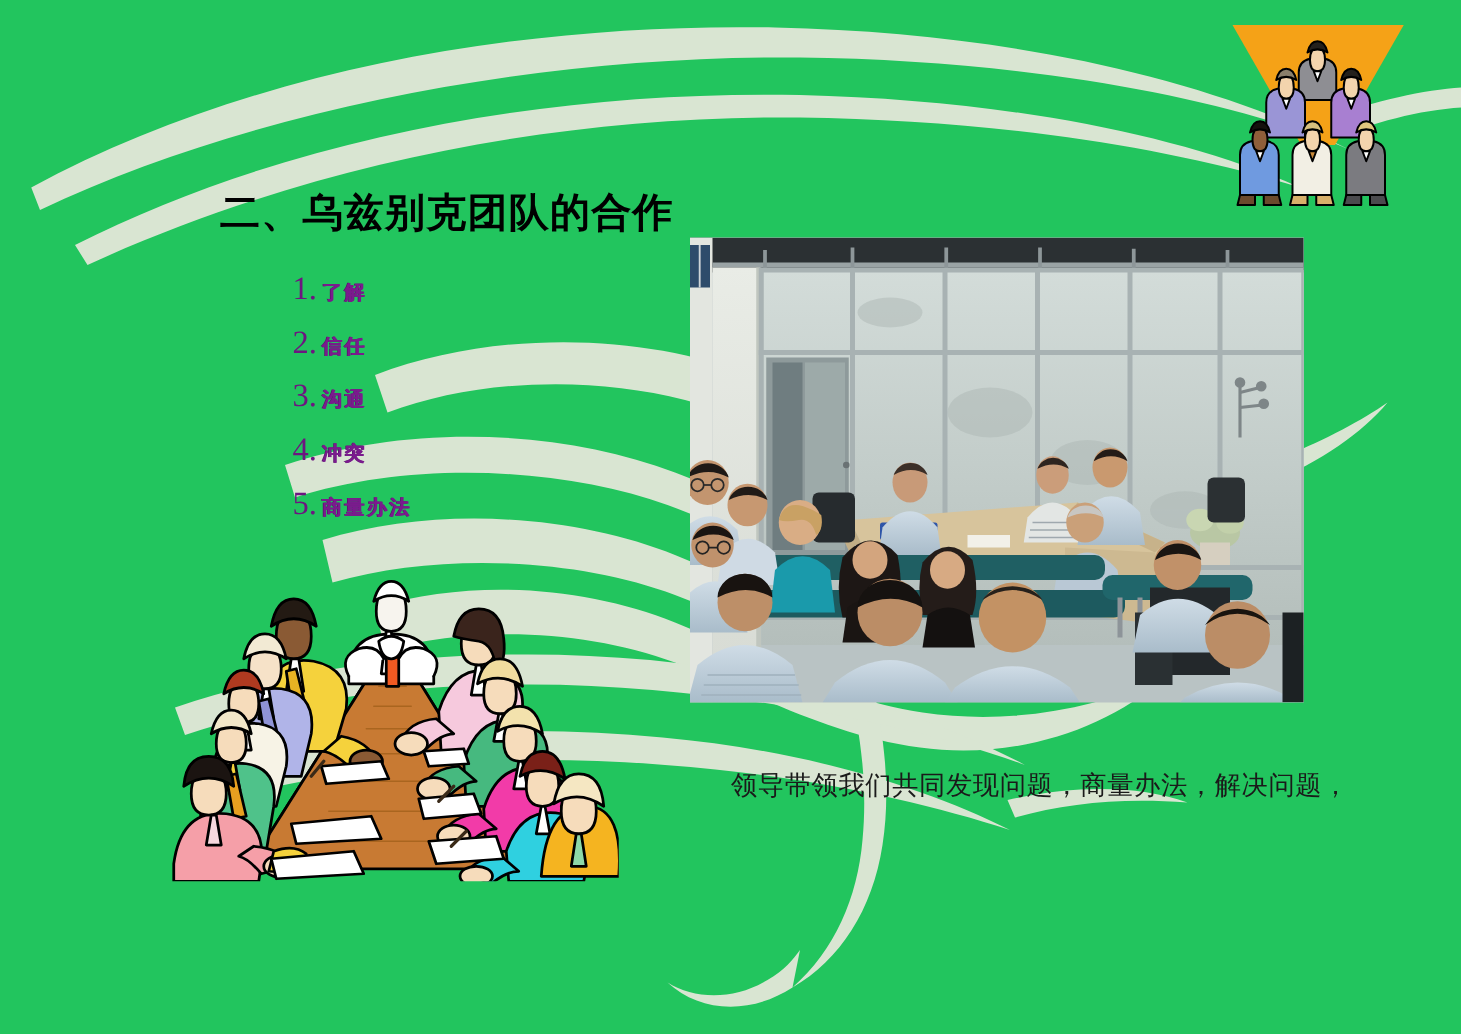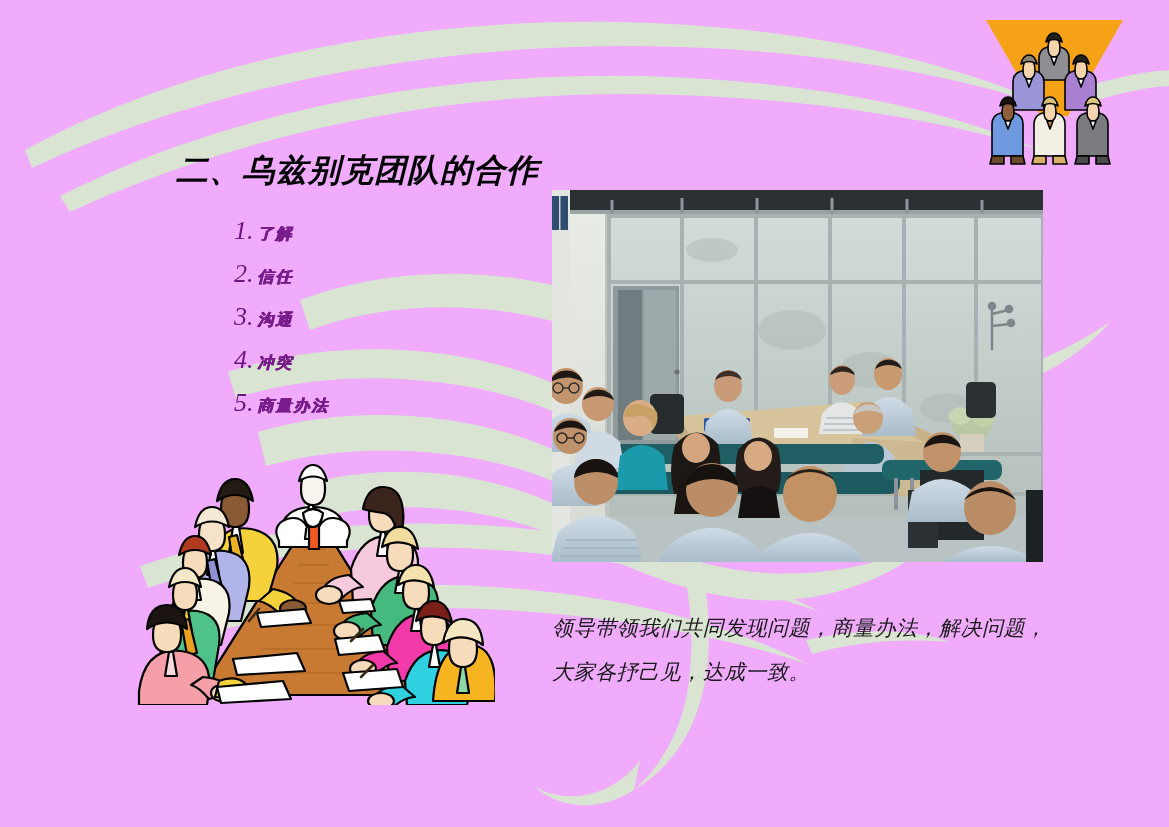--- a/index.html
+++ b/index.html
@@ -10,23 +10,22 @@
   body {
     width: 1169px;
     height: 827px;
     overflow: hidden;
     font-family: "Liberation Serif", "DejaVu Serif", serif;
   }
   #slide {
     position: relative;
     width: 1169px;
     height: 827px;
-    background: #f0abfc;
+    background: #22c55e;
     overflow: hidden;
-    font-style: italic;
   }
 
   
   #watermark {
     position: absolute;
     left: 0; top: 0;
     width: 1169px;
     height: 827px;
     pointer-events: none;
   }
@@ -90,20 +89,21 @@
   #caption {
     position: absolute;
     left: 552px;
     top: 606px;
     width: 560px;
     font-family: "Liberation Serif", "DejaVu Serif", serif;
     font-size: 21px;
     line-height: 44px;
     color: #1a1a1a;
     letter-spacing: 0.5px;
+    text-align: center;
   }
 
   
   #team-clipart {
     position: absolute;
     left: 982px;
     top: 18px;
     width: 145px;
     height: 152px;
   }
@@ -414,21 +414,20 @@
         <path d="M412,310 q26,-18 52,0 q-8,-12 -26,-13 q-18,1 -26,13 Z" fill="#19140f"></path>
         <path d="M396,368 q42,-24 84,0 l4,4 l-92,0 Z" fill="url(#shirtG)"></path>
       </g>
 
       <rect x="474" y="300" width="17" height="72" fill="#1c2123"></rect>
     </svg>
   </div>
 
   <div id="caption">
     <div>领导带领我们共同发现问题，商量办法，解决问题，</div>
-    <div>大家各抒己见，达成一致。</div>
   </div>
 
   <svg id="team-clipart" viewBox="0 0 145 152" xmlns="http://www.w3.org/2000/svg">
 
     <polygon points="4,2 141,2 86,98 59,98" fill="#f5a217"></polygon>
     <g stroke="#000000" stroke-width="1.6" stroke-linejoin="round">
 
       <path d="M57,62 l0,-22 q0,-9 9,-11 l12,0 q9,2 9,11 l0,22 Z" fill="#8e8e93"></path>
       <path d="M66,30 q0,-10 6,-10 q6,0 6,10 q0,9 -6,9 q-6,0 -6,-9 Z" fill="#f3d4ad"></path>
       <path d="M64,24 q2,-9 8,-9 q6,0 8,9 q-8,-5 -16,0 Z" fill="#23201c"></path>

